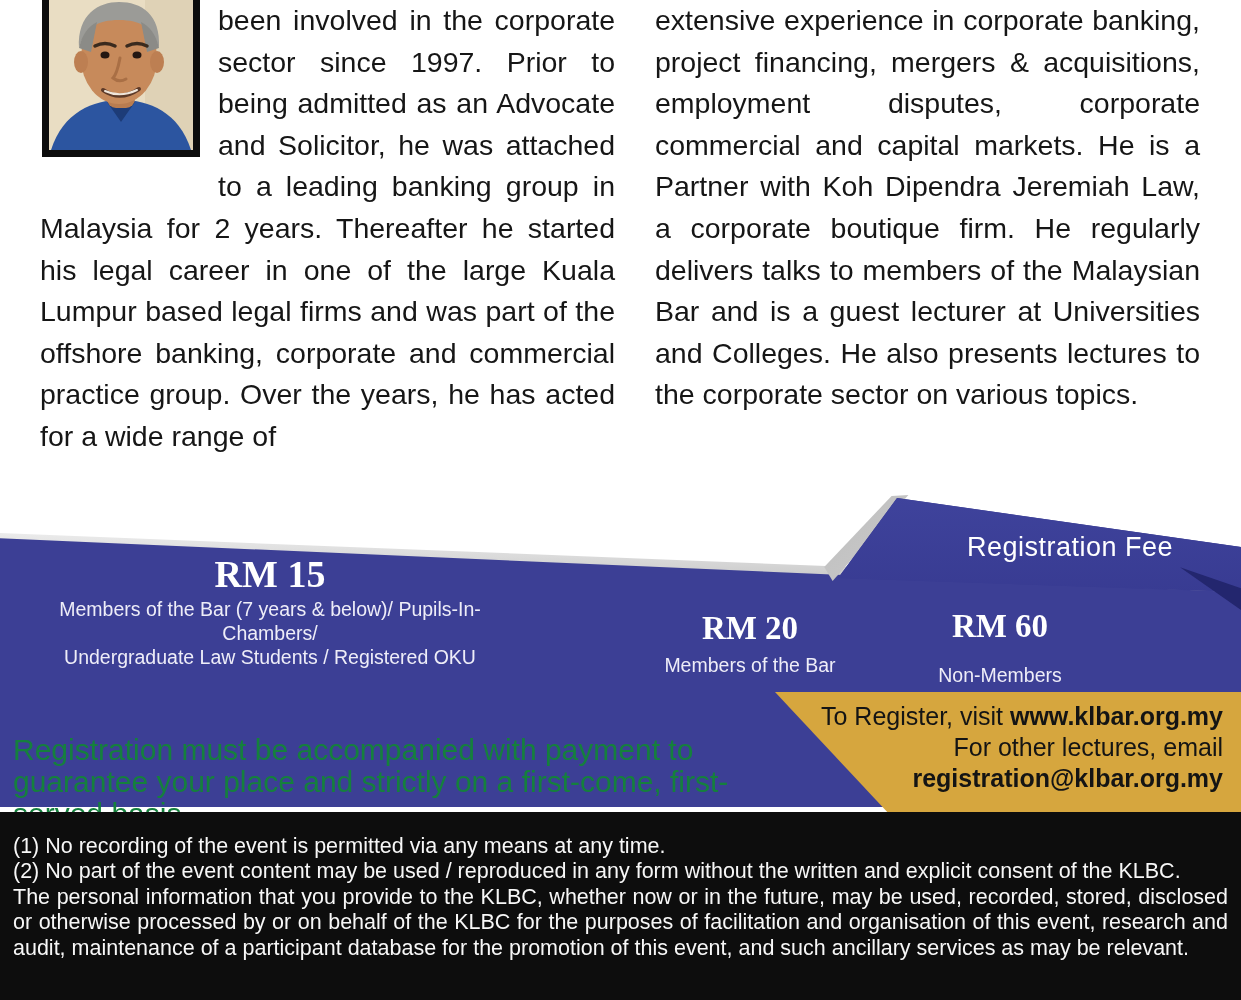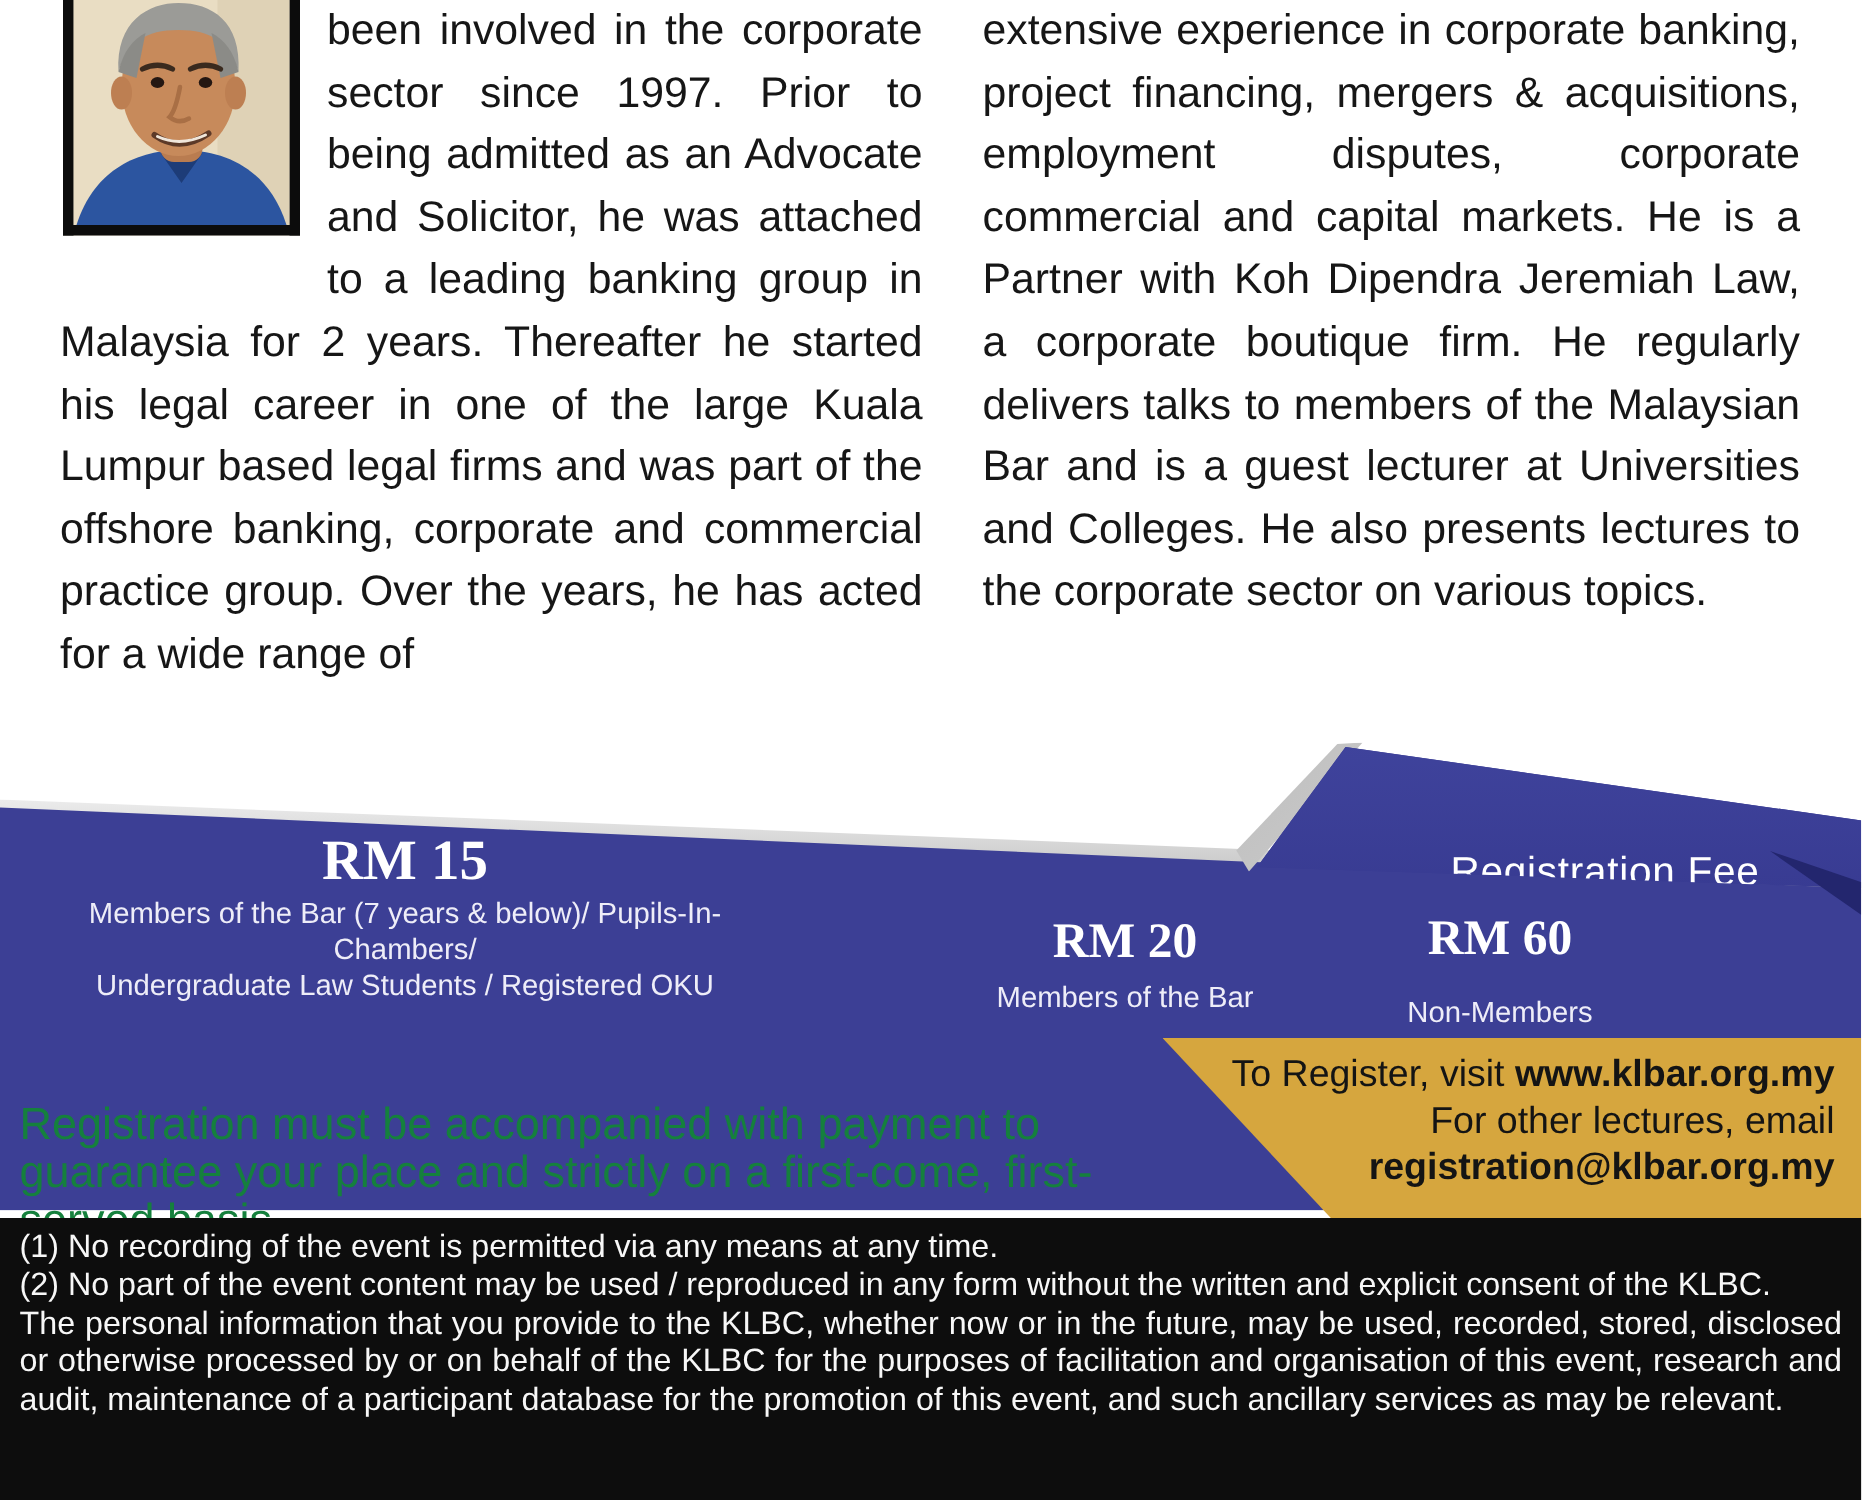--- a/index.html
+++ b/index.html
@@ -39,21 +39,21 @@
     clip-path:polygon(17% 1%, 21% 0%, 3% 86%, 1% 72%);
   }
   .fee-banner{
     position:absolute;left:820px;top:495px;width:421px;height:100px;
     background:linear-gradient(to bottom,#3f439c,#383b92);
     background-color:#383b92;
     clip-path:polygon(18.3% 3%, 100% 52%, 100% 97%, 4.3% 83%);
   }
   .fee-banner .label{
     position:absolute;left:100px;top:37px;width:300px;text-align:center;
-    color:#ffffff;font-size:27px;letter-spacing:0.5px;margin-top:34px;
+    color:#ffffff;font-size:27px;letter-spacing:0.5px;
   }
   .banner-fold{
     position:absolute;left:1180px;top:558px;width:61px;height:52px;
     background:#23266e;
     clip-path:polygon(0 18%, 100% 58%, 100% 100%);
   }
 
   .fee-block{position:absolute;text-align:center;color:#ffffff;}
   .fee-amount{
     font-family:"Liberation Serif", serif;font-weight:bold;color:#ffffff;
@@ -82,21 +82,21 @@
     color:#141414;font-size:25px;line-height:31px;text-align:right;
     box-sizing:border-box;padding:9px 18px 0 0;
   }
   .gold-box b{font-weight:bold;}
 
   
   .legal{
     position:absolute;left:0;top:812px;width:1241px;height:188px;
     background:#0d0d0d;color:#f7f7f7;
     font-size:21.5px;line-height:25.4px;
-    box-sizing:border-box;padding:7px 13px 0 13px;
+    box-sizing:border-box;padding:22px 13px 0 13px;
   }
   .legal p{margin:0;}
   .legal .just{text-align:justify;}
 </style>
 </head>
 <body>
 
 <div class="page">
 
   <div class="bio-col bio-left">

